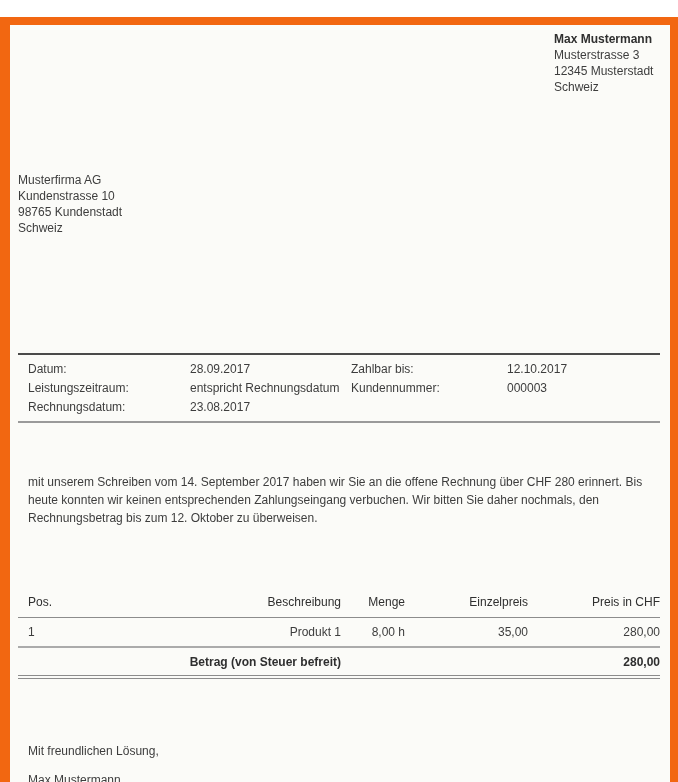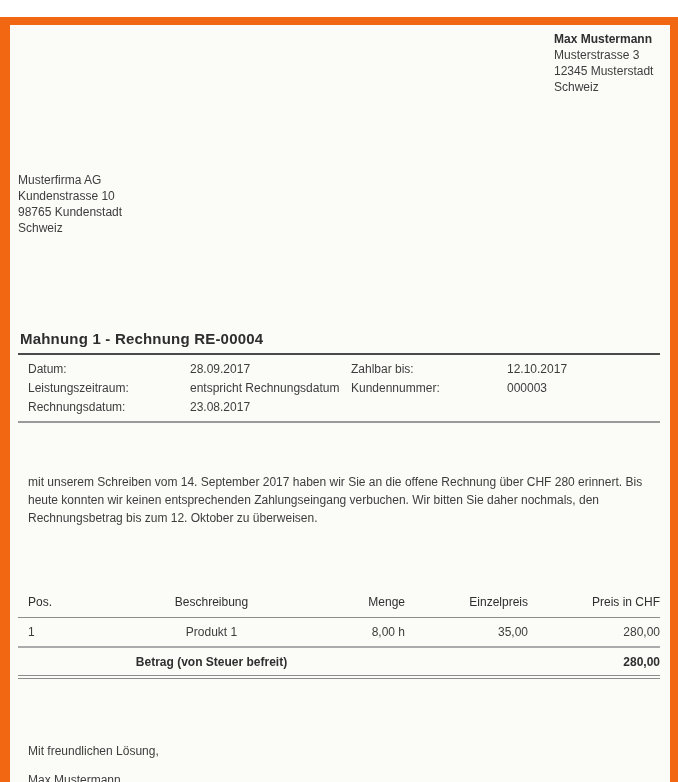--- a/index.html
+++ b/index.html
@@ -56,21 +56,21 @@
   
   .items-table {
     position: absolute; left: 8px; top: 562px; width: 642px;
     border-collapse: collapse; table-layout: fixed;
   }
   .items-table th, .items-table td {
     padding: 0; font-size: 12px; font-weight: normal;
     vertical-align: middle; overflow: hidden; white-space: nowrap;
   }
   .items-table .c-pos { text-align: left; padding-left: 10px; }
-  .items-table .c-desc { text-align: center; }
+  .items-table .c-desc { text-align: right; }
   .items-table .c-num { text-align: right; }
   .items-table thead th { font-weight: normal; color: #2f2f2f; height: 30px; border-bottom: 1px solid #8c8c8c; }
   .items-table tbody td { height: 30px; border-bottom: 2px solid #ababab; }
   .items-table tfoot td { height: 30px; border-bottom: 4px double #8c8c8c; }
   .items-table tfoot .total-label { font-weight: bold; color: #2f2f2f; }
   .items-table tfoot .total-value { font-weight: bold; color: #2f2f2f; }
 
   
   .closing-note { left: 18px; top: 689px; width: 630px; }
   .regards { left: 18px; top: 719px; }
@@ -88,21 +88,20 @@
     <div>Schweiz</div>
   </div>
 
   <div class="abs recipient-block">
     <div>Musterfirma AG</div>
     <div>Kundenstrasse 10</div>
     <div>98765 Kundenstadt</div>
     <div>Schweiz</div>
   </div>
 
-  <div class="abs letter-title">Mahnung 1 - Rechnung RE-00004</div>
   <div class="abs rule rule-title"></div>
 
   <div class="abs meta-section">
     <div class="meta-row meta-row-0">
       <span class="meta-label-l">Datum:</span>
       <span class="meta-value-l">28.09.2017</span>
       <span class="meta-label-r">Zahlbar bis:</span>
       <span class="meta-value-r">12.10.2017</span>
     </div>
     <div class="meta-row meta-row-1">

